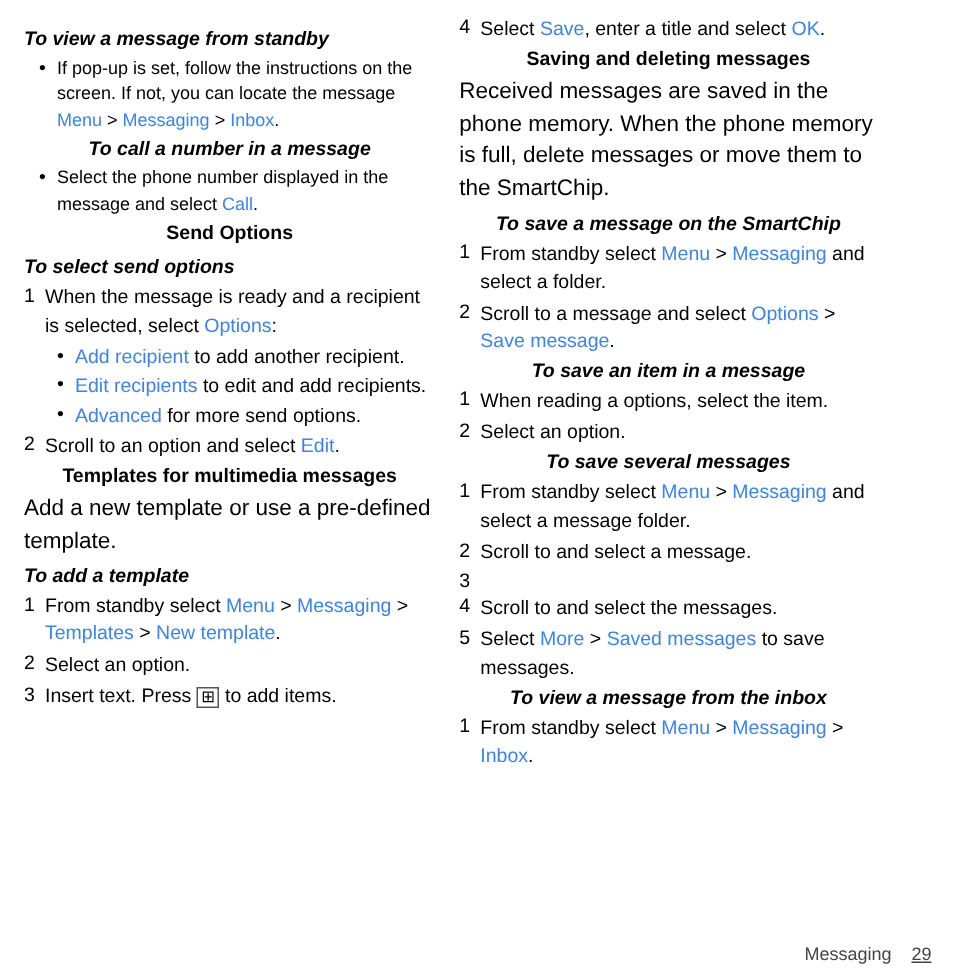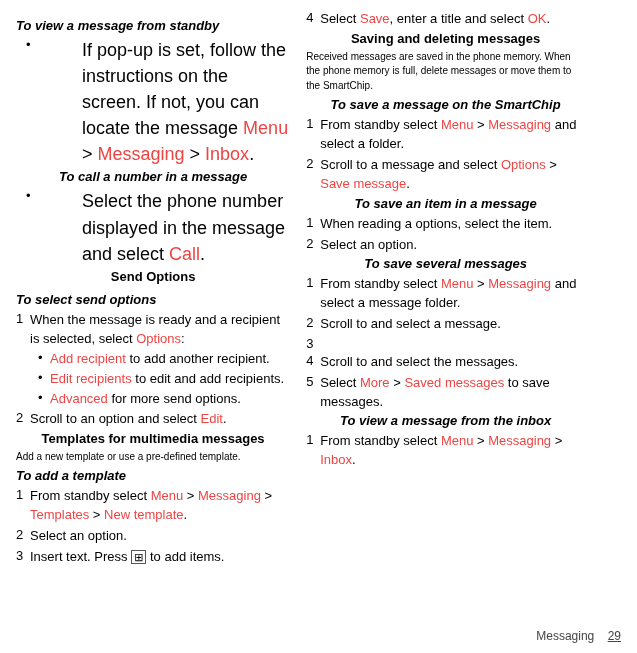--- a/index.html
+++ b/index.html
@@ -37,37 +37,36 @@
       margin-bottom: 4px;
       margin-top: 8px;
     }
     .section-title {
       font-weight: bold;
       font-size: 13px;
       margin-bottom: 4px;
       margin-top: 8px;
     }
     p {
-      font-size: 10px;
+      font-size: 15px;
       line-height: 1.45;
       margin-bottom: 4px;
     }
     .bullet-item {
       display: flex;
       margin-bottom: 2px;
       padding-left: 10px;
     }
     .bullet-dot {
       min-width: 12px;
       font-size: 13px;
     }
     .bullet-text {
-      font-size: 18px;
-      line-height: 1.45;
-      margin-left: 44px;
+      font-size: 12px;
+      line-height: 1.45;
     }
     .numbered-item {
       display: flex;
       margin-bottom: 2px;
     }
     .numbered-num {
       min-width: 14px;
       font-size: 13px;
     }
     .numbered-text {
@@ -82,21 +81,21 @@
     .sub-bullet-dot {
       min-width: 12px;
       font-size: 13px;
     }
     .sub-bullet-text {
       font-size: 13px;
       line-height: 1.45;
       text-align: right;
     }
     a.link, .link {
-      color: #ef4444;
+      color: #3b82f6;
       text-decoration: none;
     }
     .footer {
       position: absolute;
       bottom: 10px;
       right: 16px;
       font-size: 12px;
       color: #444;
     }
     .footer-page {

